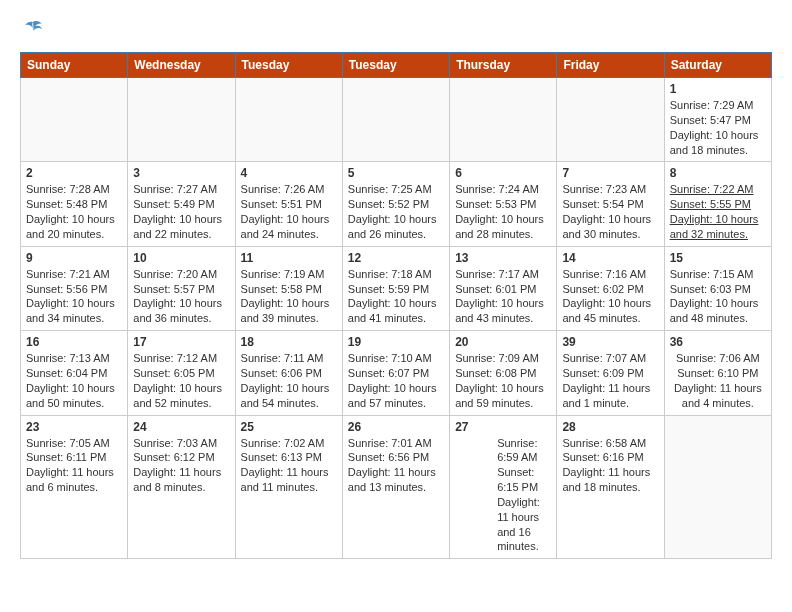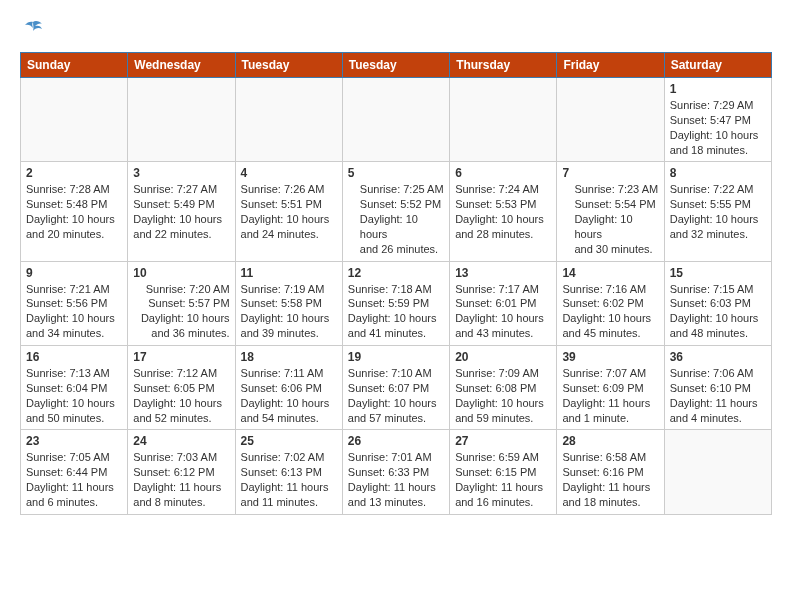--- a/index.html
+++ b/index.html
@@ -163,58 +163,58 @@
           </td>
           <td>
             <span class="day-num">4</span>
             <div class="day-info" style="white-space: pre-line;">Sunrise: 7:26 AM
 Sunset: 5:51 PM
 Daylight: 10 hours
 and 24 minutes.</div>
           </td>
           <td>
             <span class="day-num">5</span>
-            <div class="day-info" style="white-space: pre-line; margin-left: 12px;">Sunrise: 7:25 AM
+            <div class="day-info" style="white-space: pre-line;">Sunrise: 7:25 AM
 Sunset: 5:52 PM
 Daylight: 10 hours
 and 26 minutes.</div>
           </td>
           <td>
             <span class="day-num">6</span>
             <div class="day-info" style="white-space: pre-line;">Sunrise: 7:24 AM
 Sunset: 5:53 PM
 Daylight: 10 hours
 and 28 minutes.</div>
           </td>
           <td>
             <span class="day-num">7</span>
-            <div class="day-info" style="white-space: pre-line; margin-left: 12px;">Sunrise: 7:23 AM
+            <div class="day-info" style="white-space: pre-line;">Sunrise: 7:23 AM
 Sunset: 5:54 PM
 Daylight: 10 hours
 and 30 minutes.</div>
           </td>
           <td>
             <span class="day-num">8</span>
-            <div class="day-info" style="white-space: pre-line;">Sunrise: 7:22 AM
+            <div class="day-info" style="white-space: pre-line; text-decoration: underline;">Sunrise: 7:22 AM
 Sunset: 5:55 PM
 Daylight: 10 hours
 and 32 minutes.</div>
           </td>
         </tr>
         <tr>
           <td>
             <span class="day-num">9</span>
             <div class="day-info" style="white-space: pre-line;">Sunrise: 7:21 AM
 Sunset: 5:56 PM
 Daylight: 10 hours
 and 34 minutes.</div>
           </td>
           <td>
             <span class="day-num">10</span>
-            <div class="day-info" style="white-space: pre-line; text-align: right;">Sunrise: 7:20 AM
+            <div class="day-info" style="white-space: pre-line;">Sunrise: 7:20 AM
 Sunset: 5:57 PM
 Daylight: 10 hours
 and 36 minutes.</div>
           </td>
           <td>
             <span class="day-num">11</span>
             <div class="day-info" style="white-space: pre-line;">Sunrise: 7:19 AM
 Sunset: 5:58 PM
 Daylight: 10 hours
 and 39 minutes.</div>
@@ -286,58 +286,58 @@
           </td>
           <td>
             <span class="day-num">39</span>
             <div class="day-info" style="white-space: pre-line;">Sunrise: 7:07 AM
 Sunset: 6:09 PM
 Daylight: 11 hours
 and 1 minute.</div>
           </td>
           <td>
             <span class="day-num">36</span>
-            <div class="day-info" style="white-space: pre-line;">Sunrise: 7:06 AM
+            <div class="day-info" style="white-space: pre-line; text-align: center;">Sunrise: 7:06 AM
 Sunset: 6:10 PM
 Daylight: 11 hours
 and 4 minutes.</div>
           </td>
         </tr>
         <tr>
           <td>
             <span class="day-num">23</span>
             <div class="day-info" style="white-space: pre-line;">Sunrise: 7:05 AM
-Sunset: 6:44 PM
+Sunset: 6:11 PM
 Daylight: 11 hours
 and 6 minutes.</div>
           </td>
           <td>
             <span class="day-num">24</span>
             <div class="day-info" style="white-space: pre-line;">Sunrise: 7:03 AM
 Sunset: 6:12 PM
 Daylight: 11 hours
 and 8 minutes.</div>
           </td>
           <td>
             <span class="day-num">25</span>
             <div class="day-info" style="white-space: pre-line;">Sunrise: 7:02 AM
 Sunset: 6:13 PM
 Daylight: 11 hours
 and 11 minutes.</div>
           </td>
           <td>
             <span class="day-num">26</span>
             <div class="day-info" style="white-space: pre-line;">Sunrise: 7:01 AM
-Sunset: 6:33 PM
+Sunset: 6:56 PM
 Daylight: 11 hours
 and 13 minutes.</div>
           </td>
           <td>
             <span class="day-num">27</span>
-            <div class="day-info" style="white-space: pre-line;">Sunrise: 6:59 AM
+            <div class="day-info" style="white-space: pre-line; margin-left: 42px;">Sunrise: 6:59 AM
 Sunset: 6:15 PM
 Daylight: 11 hours
 and 16 minutes.</div>
           </td>
           <td>
             <span class="day-num">28</span>
             <div class="day-info" style="white-space: pre-line;">Sunrise: 6:58 AM
 Sunset: 6:16 PM
 Daylight: 11 hours
 and 18 minutes.</div>

